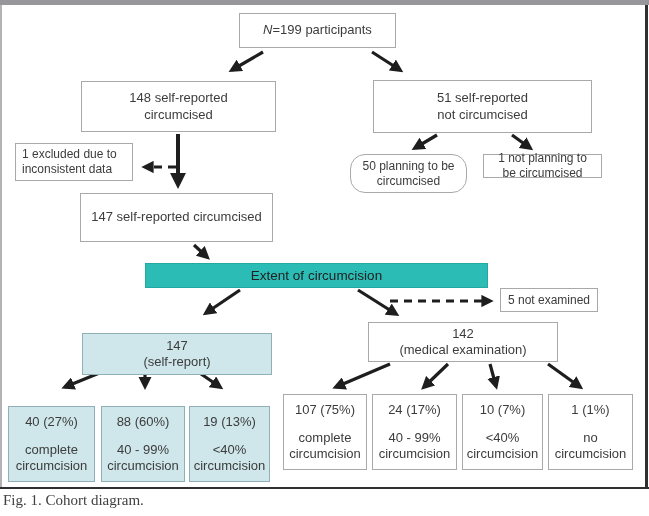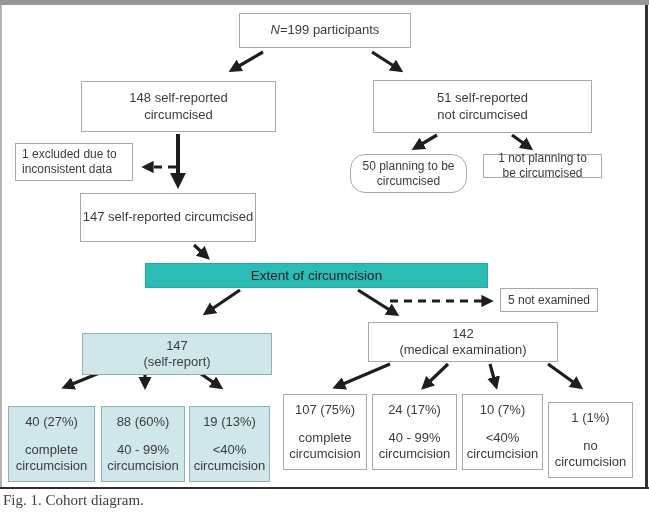--- a/index.html
+++ b/index.html
@@ -70,40 +70,40 @@
       <line x1="448" y1="364" x2="424" y2="387" marker-end="url(#ah)"></line>
       <line x1="490" y1="364" x2="496" y2="386" marker-end="url(#ah)"></line>
       <line x1="548" y1="364" x2="580" y2="387" marker-end="url(#ah)"></line>
     </g>
     <g stroke="#1e1e1e" stroke-width="3" fill="none" stroke-dasharray="8 6">
       <line x1="176" y1="167" x2="145" y2="167" marker-end="url(#ah)"></line>
       <line x1="390" y1="301" x2="490" y2="301" marker-end="url(#ah)"></line>
     </g>
   </svg>
 
-  <div class="box" style="left:239px;top:13px;width:172px;height:35px;">
+  <div class="box" style="left:239px;top:13px;width:157px;height:35px;">
     <span><i>N</i><span>=199 participants</span></span>
   </div>
 
   <div class="box pre" style="left:81px;top:81px;width:195px;height:51px;">148 self-reported
 circumcised</div>
 
   <div class="box pre small left-align" style="left:15px;top:143px;width:118px;height:38px;">1 excluded due to
 inconsistent data</div>
 
   <div class="box pre" style="left:373px;top:80px;width:219px;height:53px;">51 self-reported
 not circumcised</div>
 
   <div class="box pre small" style="left:350px;top:154px;width:117px;height:39px;border-radius:15px;">50 planning to be
 circumcised</div>
 
   <div class="box pre small" style="left:483px;top:154px;width:119px;height:24px;">1 not planning to
 be circumcised</div>
 
-  <div class="box" style="left:80px;top:193px;width:176px;height:49px;">147 self-reported circumcised</div>
+  <div class="box" style="left:80px;top:193px;width:193px;height:49px;">147 self-reported circumcised</div>
 
   <div class="teal-bar" style="left:145px;top:263px;width:343px;height:25px;">Extent of circumcision</div>
 
   <div class="box small" style="left:500px;top:288px;width:98px;height:24px;">5 not examined</div>
 
   <div class="box pre light" style="left:82px;top:321px;width:190px;height:42px;">147
 (self-report)</div>
 
   <div class="box pre" style="left:368px;top:322px;width:190px;height:40px;">142
 (medical examination)</div>
@@ -131,20 +131,20 @@
   <div class="box outcome" style="left:372px;top:394px;width:85px;height:76px;">
     <span class="val">24 (17%)</span>
     <span class="lab">40 - 99%
 circumcision</span>
   </div>
   <div class="box outcome" style="left:462px;top:394px;width:81px;height:76px;">
     <span class="val">10 (7%)</span>
     <span class="lab">&lt;40%
 circumcision</span>
   </div>
-  <div class="box outcome" style="left:548px;top:394px;width:85px;height:76px;margin-top:8px;">
+  <div class="box outcome" style="left:548px;top:394px;width:85px;height:76px;">
     <span class="val">1 (1%)</span>
     <span class="lab">no
 circumcision</span>
   </div>
 
   <div id="caption">Fig. 1. Cohort diagram.</div>
 </div>
 
 </body></html>

